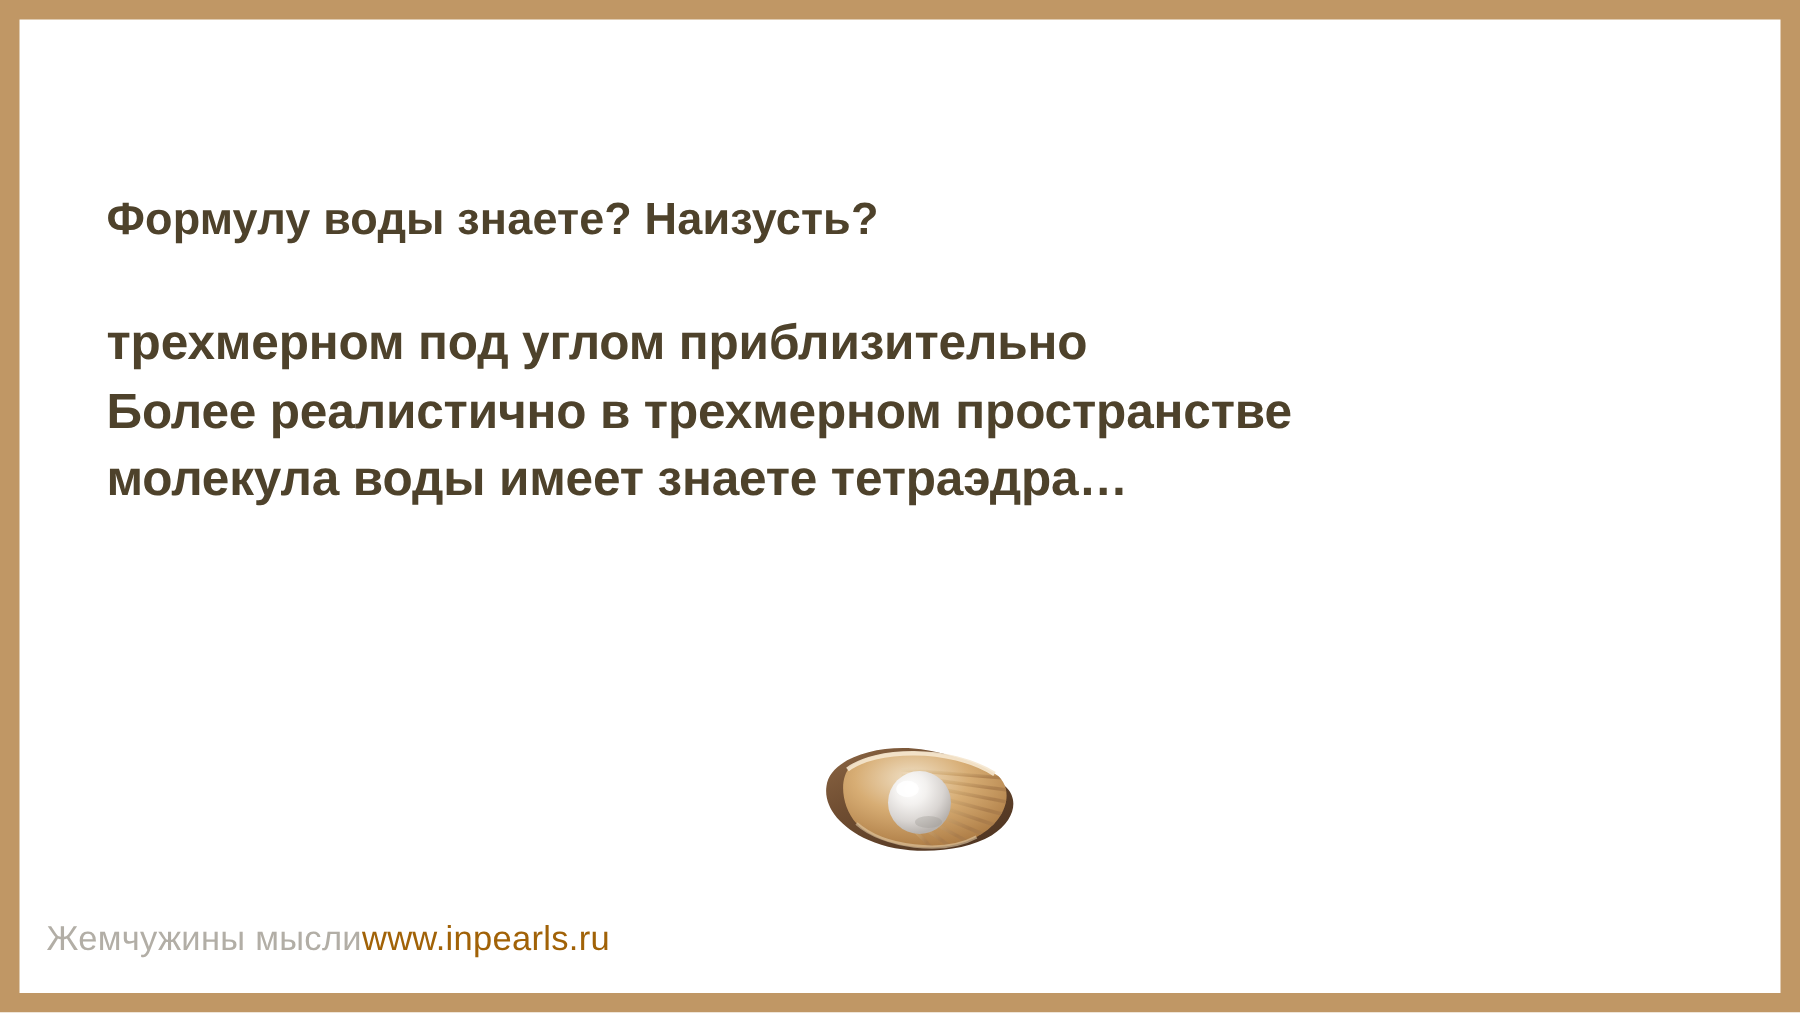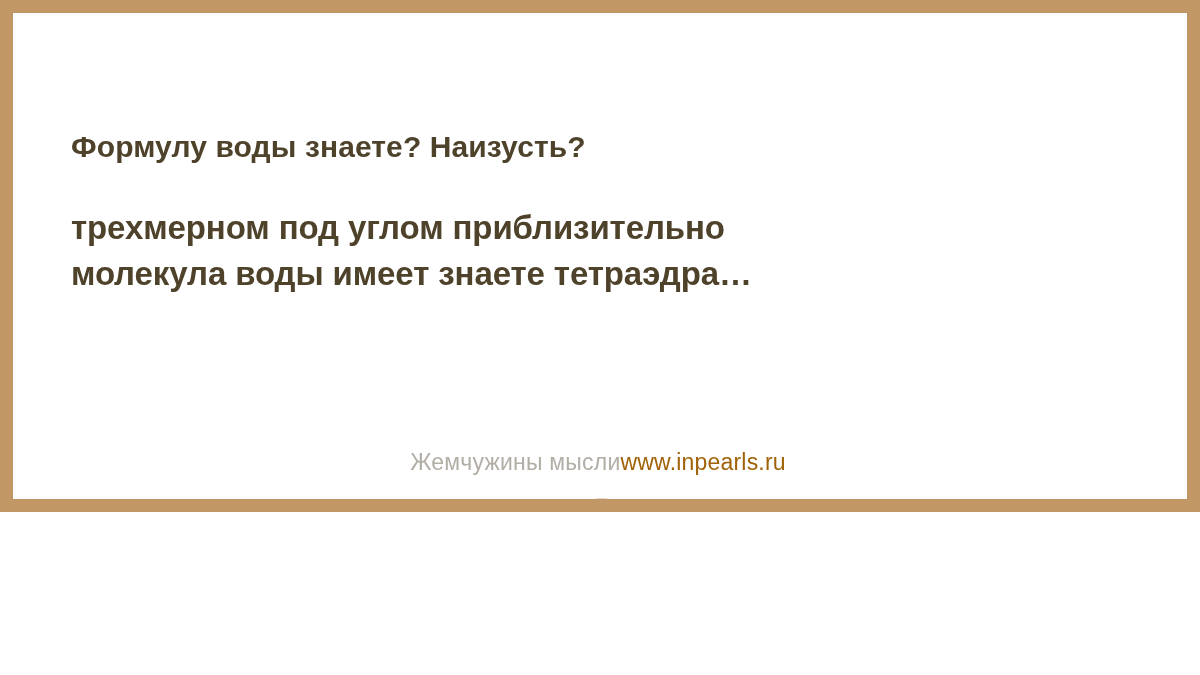--- a/index.html
+++ b/index.html
@@ -4,21 +4,21 @@
 <style>
   html, body {
     margin: 0;
     padding: 0;
     background: #ffffff;
   }
 
   .card {
     position: relative;
     width: 1200px;
-    height: 512px;
+    height: 675px;
     box-sizing: border-box;
     background: #ffffff;
     border: 13px solid #c09765;
     overflow: hidden;
     font-family: "Liberation Sans", sans-serif;
   }
 
   
   .quote-block {
     position: absolute;
@@ -70,21 +70,21 @@
   .footer {
     position: absolute;
     left: 0;
     right: 0;
     bottom: 22px;
     height: 30px;
     padding: 0 22px 0 18px;
     box-sizing: border-box;
     display: flex;
     align-items: center;
-    justify-content: center;
+    justify-content: flex-start;
   }
 
   .footer-brand {
     color: #b2aea6;
     font-size: 23px;
     font-family: "Liberation Sans", sans-serif;
     letter-spacing: 0.2px;
     white-space: pre;
   }
 
@@ -98,20 +98,21 @@
 </style>
 </head>
 <body>
 
 <div class="card">
 
   <div class="quote-block">
     <div class="quote-line headline">Формулу воды знаете? Наизусть?</div>
     <div class="quote-line spacer"> </div>
     <div class="quote-line body">трехмерном под углом приблизительно</div>
+    <div class="quote-line body">Более реалистично в трехмерном пространстве</div>
     <div class="quote-line body">молекула воды имеет знаете тетраэдра…</div>
   </div>
 
   <div class="logo-wrap">
     <svg viewBox="0 0 144 84" xmlns="http://www.w3.org/2000/svg">
       <defs>
         <radialGradient id="gInnerShell" cx="42%" cy="28%" r="78%">
           <stop offset="0%" stop-color="#f0e0c6"></stop>
           <stop offset="45%" stop-color="#d7ad74"></stop>
           <stop offset="100%" stop-color="#a8763f"></stop>

